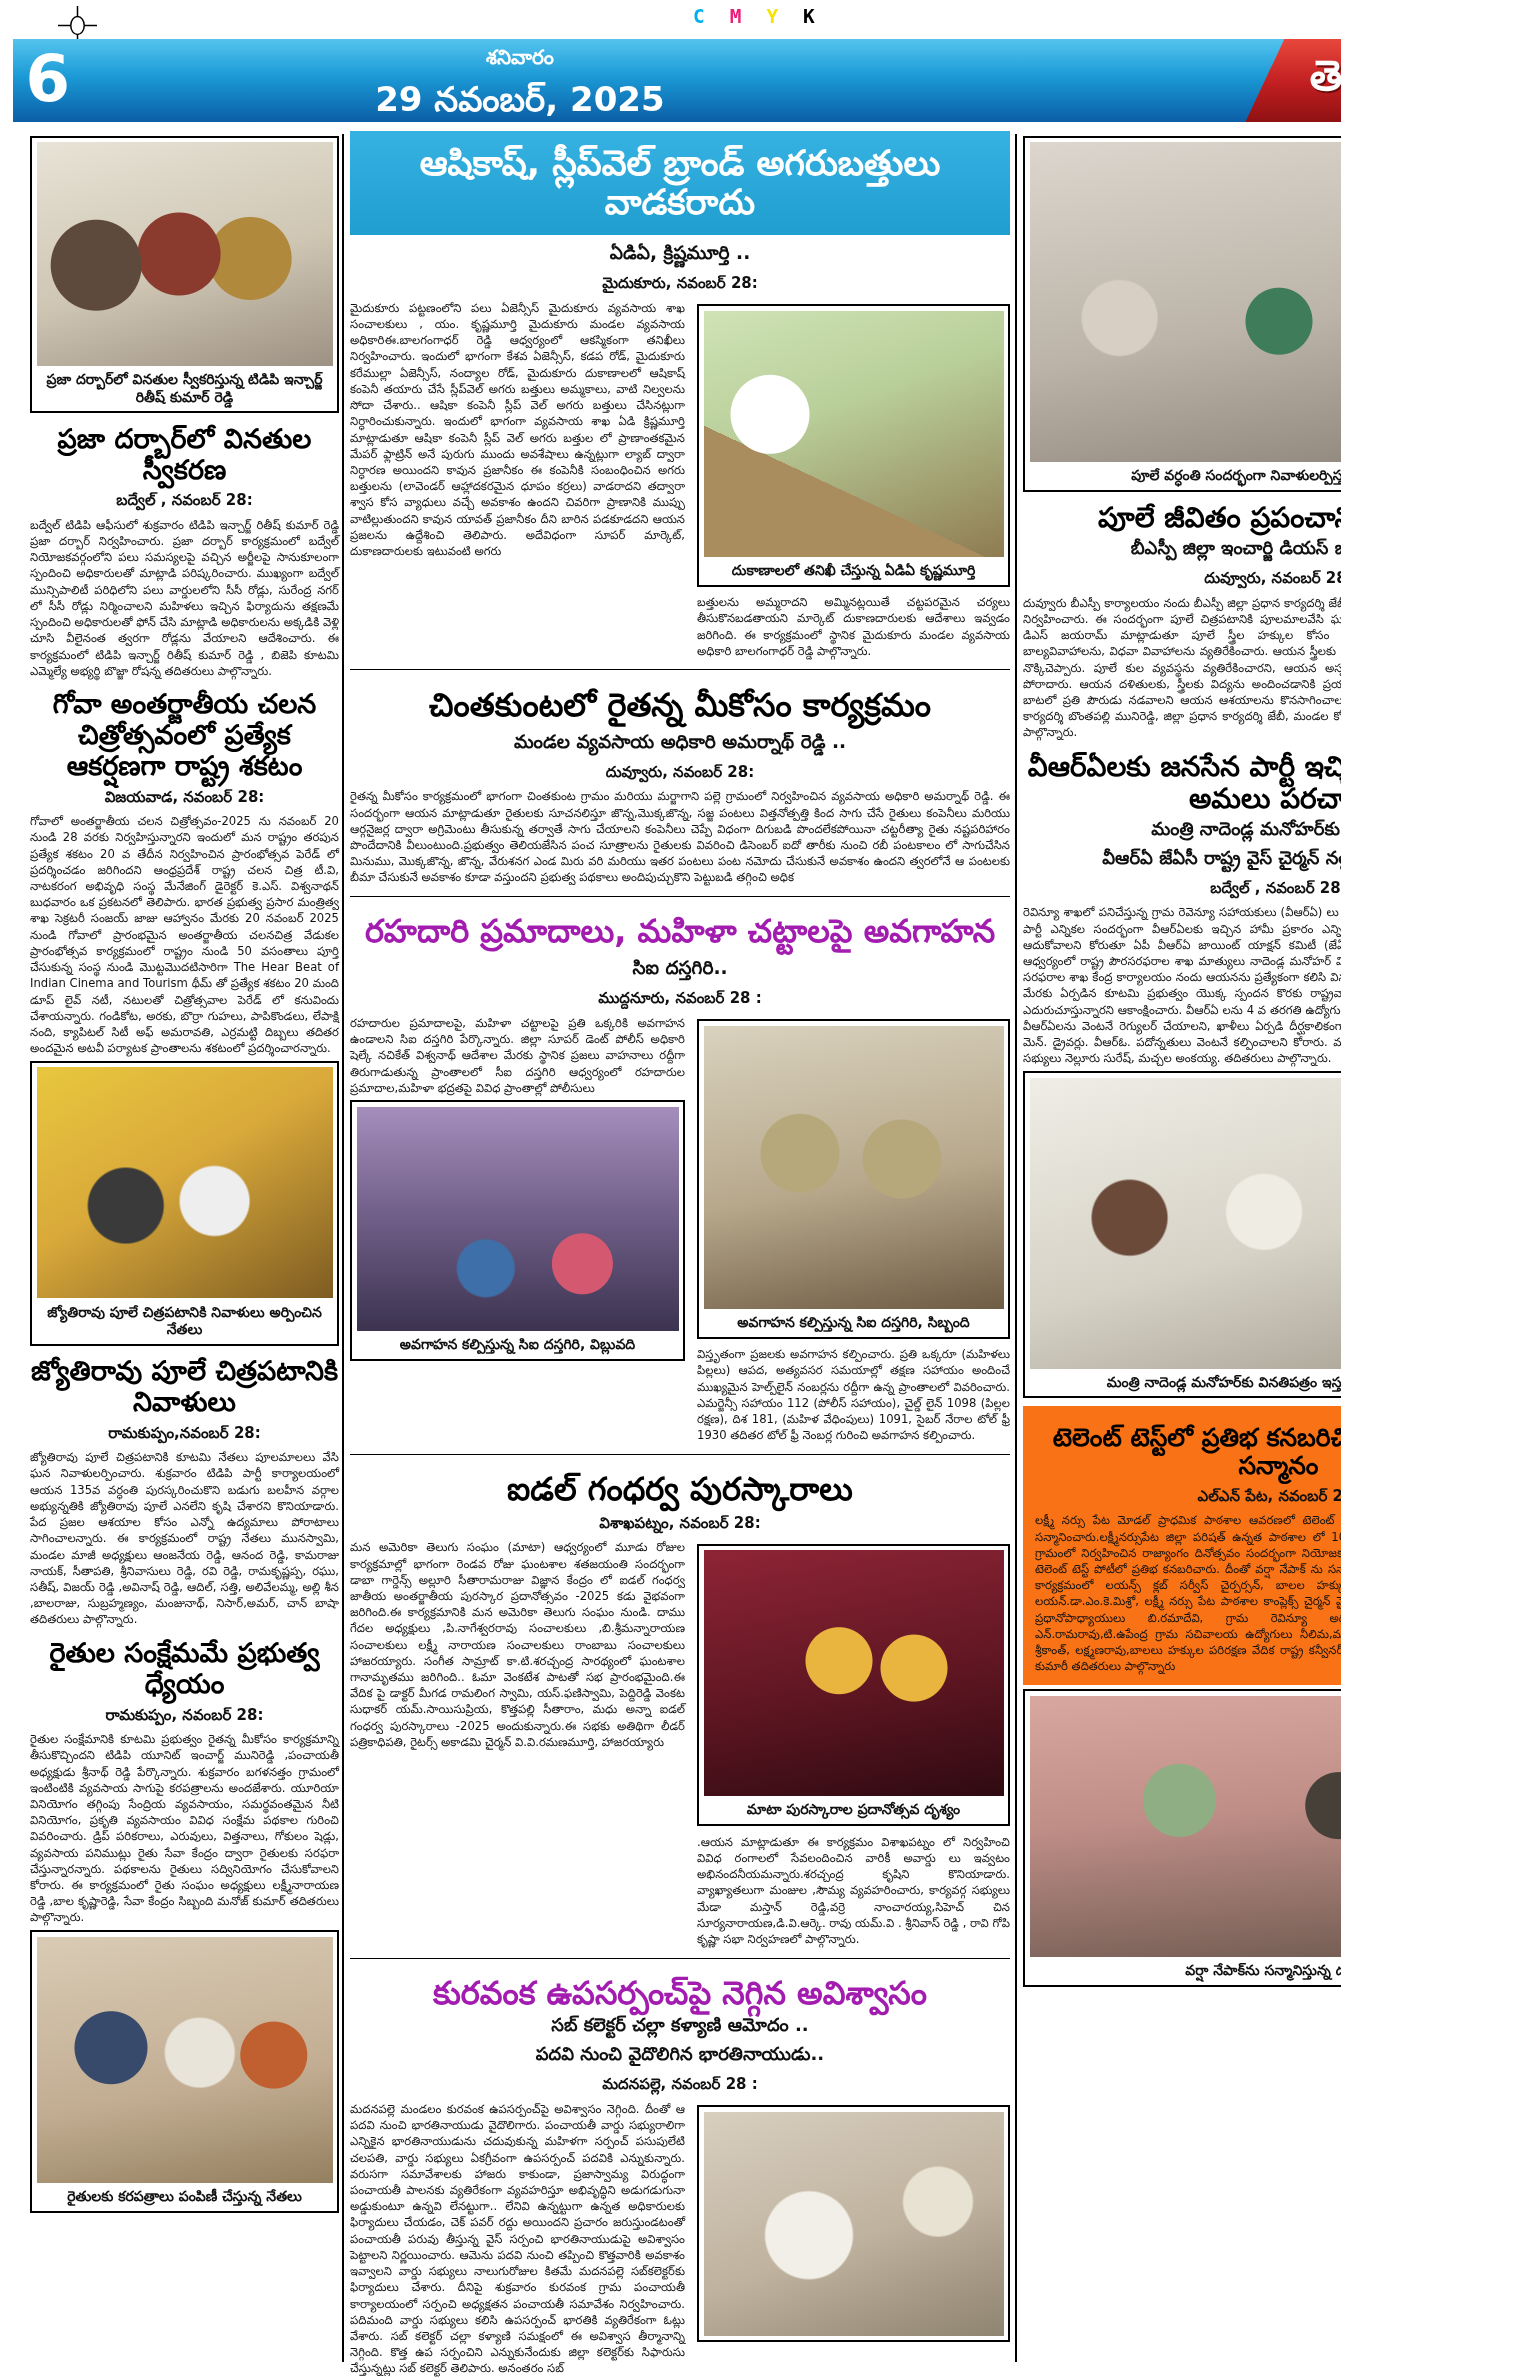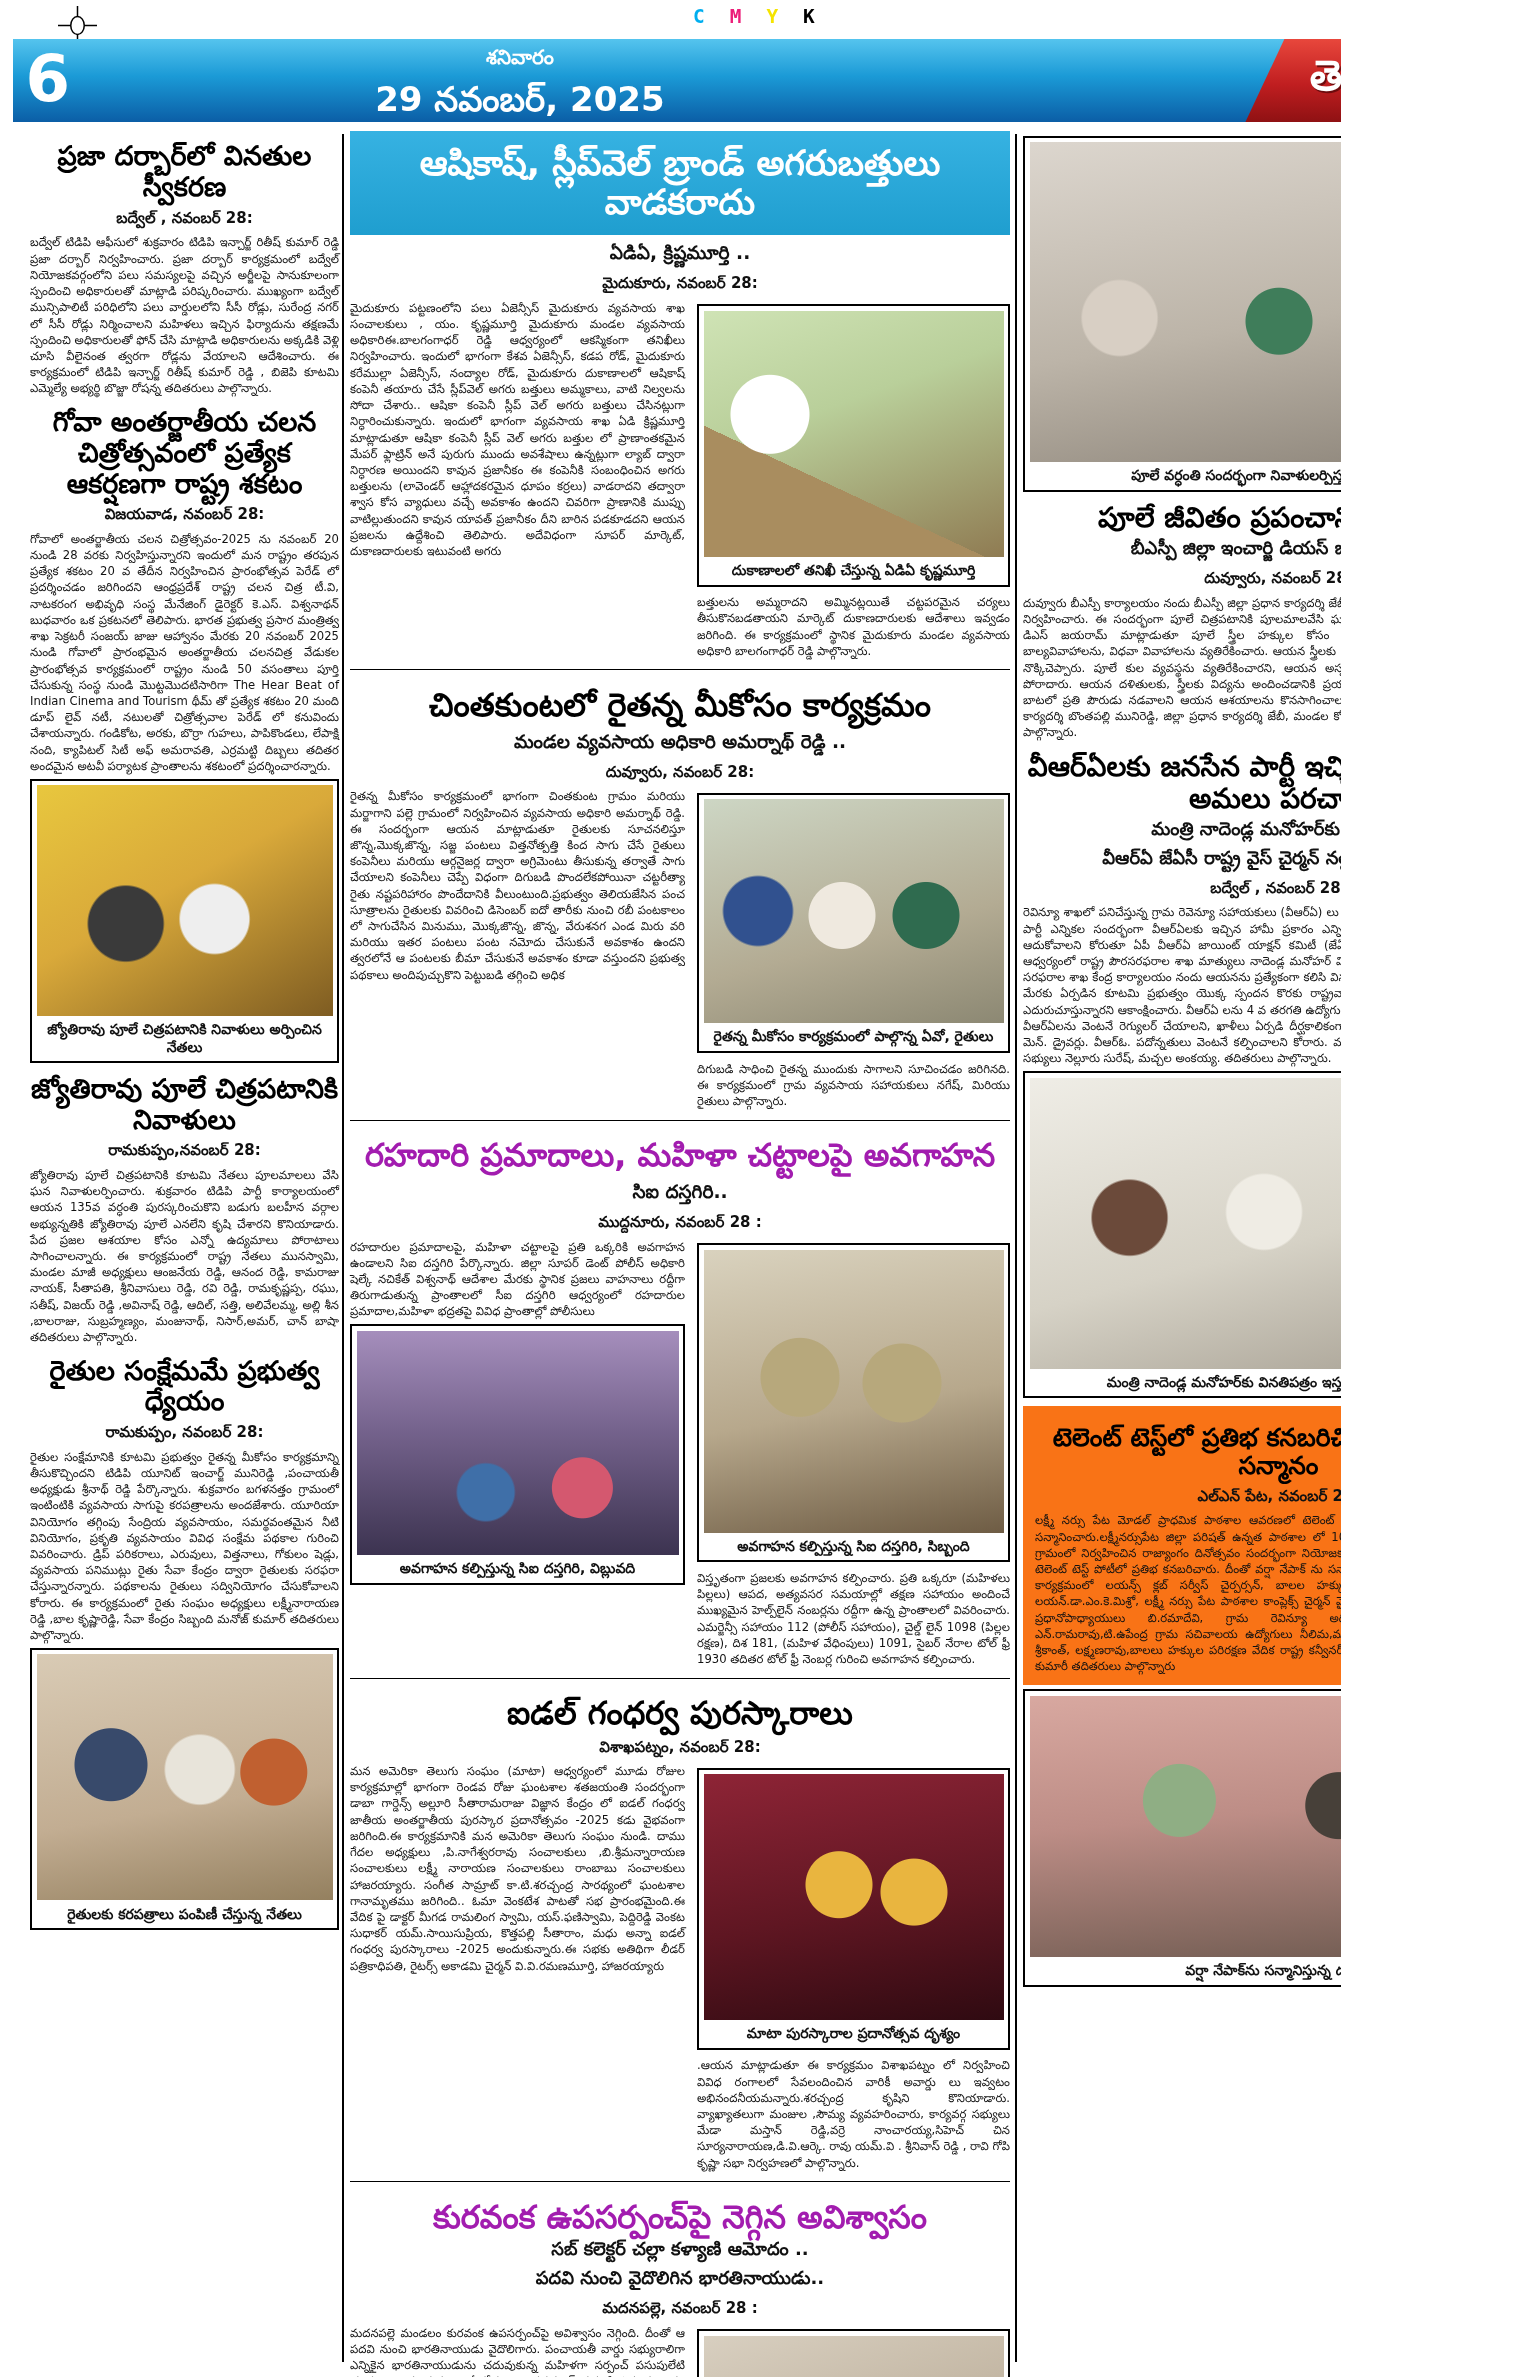--- a/index.html
+++ b/index.html
@@ -104,20 +104,24 @@
     </div>
     <div class="logo">
         <span>తెలుగోడు</span>
       </div>
   </div>
 
   <div class="vrule vr1"></div>
   <div class="vrule vr2"></div>
 
   <div class="col colL">
+    <div class="pbox">
+      <div class="ph p1"></div>
+      <div class="cap">ప్రజా దర్బార్‌లో వినతుల స్వీకరిస్తున్న టిడిపి ఇన్చార్జ్ రితీష్ కుమార్ రెడ్డి</div>
+    </div>
     <div class="hl">ప్రజా దర్బార్‌లో వినతుల స్వీకరణ</div>
     <div class="dateline">బద్వేల్ , నవంబర్ 28:</div>
     <div class="body">బద్వేల్ టిడిపి ఆఫీసులో శుక్రవారం టిడిపి ఇన్చార్జ్ రితీష్ కుమార్ రెడ్డి ప్రజా దర్బార్ నిర్వహించారు. ప్రజా దర్బార్ కార్యక్రమంలో బద్వేల్ నియోజకవర్గంలోని పలు సమస్యలపై వచ్చిన అర్జీలపై సానుకూలంగా స్పందించి అధికారులతో మాట్లాడి పరిష్కరించారు. ముఖ్యంగా బద్వేల్ మున్సిపాలిటీ పరిధిలోని పలు వార్డులలోని సీసీ రోడ్లు, సురేంద్ర నగర్ లో సీసీ రోడ్లు నిర్మించాలని మహిళలు ఇచ్చిన ఫిర్యాదును తక్షణమే స్పందించి అధికారులతో ఫోన్ చేసి మాట్లాడి అధికారులను అక్కడికి వెళ్లి చూసి వీలైనంత త్వరగా రోడ్లను వేయాలని ఆదేశించారు. ఈ కార్యక్రమంలో టిడిపి ఇన్చార్జ్ రితీష్ కుమార్ రెడ్డి , బిజెపి కూటమి ఎమ్మెల్యే అభ్యర్థి బొజ్జా రోషన్న తదితరులు పాల్గొన్నారు.</div>
 
     <div class="hl">గోవా అంతర్జాతీయ చలన చిత్రోత్సవంలో ప్రత్యేక ఆకర్షణగా రాష్ట్ర శకటం</div>
     <div class="dateline">విజయవాడ, నవంబర్ 28:</div>
     <div class="body">గోవాలో అంతర్జాతీయ చలన చిత్రోత్సవం-2025 ను నవంబర్ 20 నుండి 28 వరకు నిర్వహిస్తున్నారని ఇందులో మన రాష్ట్రం తరపున ప్రత్యేక శకటం 20 వ తేదీన నిర్వహించిన ప్రారంభోత్సవ పెరేడ్ లో ప్రదర్శించడం జరిగిందని ఆంధ్రప్రదేశ్ రాష్ట్ర చలన చిత్ర టీ.వి, నాటకరంగ అభివృధి సంస్థ మేనేజింగ్ డైరెక్టర్ కె.ఎస్. విశ్వనాథన్ బుధవారం ఒక ప్రకటనలో తెలిపారు. భారత ప్రభుత్వ ప్రసార మంత్రిత్వ శాఖ సెక్రటరీ సంజయ్ జాజు ఆహ్వానం మేరకు 20 నవంబర్ 2025 నుండి గోవాలో ప్రారంభమైన అంతర్జాతీయ చలనచిత్ర వేడుకల ప్రారంభోత్సవ కార్యక్రమంలో రాష్ట్రం నుండి 50 వసంతాలు పూర్తి చేసుకున్న సంస్థ నుండి మొట్టమొదటిసారిగా The Hear Beat of Indian Cinema and Tourism థీమ్ తో ప్రత్యేక శకటం 20 మంది డూప్ లైవ్ నటీ, నటులతో చిత్రోత్సవాల పెరేడ్ లో కనువిందు చేశాయన్నారు. గండికోట, అరకు, బొర్రా గుహలు, పాపికొండలు, లేపాక్షి నంది, క్యాపిటల్ సిటీ అఫ్ అమరావతి, ఎర్రమట్టి దిబ్బలు తదితర అందమైన అటవీ పర్యాటక ప్రాంతాలను శకటంలో ప్రదర్శించారన్నారు.</div>
 
     <div class="pbox">
       <div class="ph p2"></div>
@@ -152,27 +156,20 @@
         <div class="body">బత్తులను అమ్మరాదని అమ్మినట్లయితే చట్టపరమైన చర్యలు తీసుకొనబడతాయని మార్కెట్ దుకాణదారులకు ఆదేశాలు ఇవ్వడం జరిగింది. ఈ కార్యక్రమంలో స్థానిక మైదుకూరు మండల వ్యవసాయ అధికారి బాలగంగాధర్ రెడ్డి పాల్గొన్నారు.</div>
       </div>
     </div>
     <div class="hrule"></div>
 
     <div class="hl">చింతకుంటలో రైతన్న మీకోసం కార్యక్రమం</div>
     <div class="byline">మండల వ్యవసాయ అధికారి అమర్నాథ్ రెడ్డి ..</div>
     <div class="dateline">దువ్వూరు, నవంబర్ 28:</div>
     <div class="row">
       <div class="txt body">రైతన్న మీకోసం కార్యక్రమంలో భాగంగా చింతకుంట గ్రామం మరియు మర్జాగాని పల్లె గ్రామంలో నిర్వహించిన వ్యవసాయ అధికారి అమర్నాథ్ రెడ్డి. ఈ సందర్భంగా ఆయన మాట్లాడుతూ రైతులకు సూచనలిస్తూ జొన్న,మొక్కజొన్న, సజ్జ పంటలు విత్తనోత్పత్తి కింద సాగు చేసే రైతులు కంపెనీలు మరియు ఆర్గనైజర్ల ద్వారా అగ్రిమెంటు తీసుకున్న తర్వాతే సాగు చేయాలని కంపెనీలు చెప్పే విధంగా దిగుబడి పొందలేకపోయినా చట్టరీత్యా రైతు నష్టపరిహారం పొందేదానికి వీలుంటుంది.ప్రభుత్వం తెలియజేసిన పంచ సూత్రాలను రైతులకు వివరించి డిసెంబర్ ఐదో తారీకు నుంచి రబీ పంటకాలం లో సాగుచేసిన మినుము, మొక్కజొన్న, జొన్న, వేరుశనగ ఎండ మిరు వరి మరియు ఇతర పంటలు పంట నమోదు చేసుకునే అవకాశం ఉందని త్వరలోనే ఆ పంటలకు బీమా చేసుకునే అవకాశం కూడా వస్తుందని ప్రభుత్వ పథకాలు అందిపుచ్చుకొని పెట్టుబడి తగ్గించి అధిక</div>
-      <div class="side">
-        <div class="pbox">
-          <div class="ph p5"></div>
-          <div class="cap">రైతన్న మీకోసం కార్యక్రమంలో పాల్గొన్న ఏవో, రైతులు</div>
-        </div>
-        <div class="body">దిగుబడి సాధించి రైతన్న ముందుకు సాగాలని సూచించడం జరిగినది. ఈ కార్యక్రమంలో గ్రామ వ్యవసాయ సహాయకులు నగేష్, మిరియు రైతులు పాల్గొన్నారు.</div>
-      </div>
     </div>
     <div class="hrule"></div>
 
     <div class="hl red">రహదారి ప్రమాదాలు, మహిళా చట్టాలపై అవగాహన</div>
     <div class="byline">సిఐ దస్తగిరి..</div>
     <div class="dateline">ముద్దనూరు, నవంబర్ 28 :</div>
     <div class="row">
       <div class="txt">
         <div class="body">రహదారుల ప్రమాదాలపై, మహిళా చట్టాలపై ప్రతి ఒక్కరికి అవగాహన ఉండాలని సిఐ దస్తగిరి పేర్కొన్నారు. జిల్లా సూపర్ డెంట్ పోలీస్ అధికారి షెల్కే నచికేత్ విశ్వనాథ్ ఆదేశాల మేరకు స్థానిక ప్రజలు వాహనాలు రద్దీగా తిరుగాడుతున్న ప్రాంతాలలో సీఐ దస్తగిరి ఆధ్వర్యంలో రహదారుల ప్రమాదాల,మహిళా భద్రతపై వివిధ ప్రాంతాల్లో పోలీసులు</div>
         <div class="pbox">

